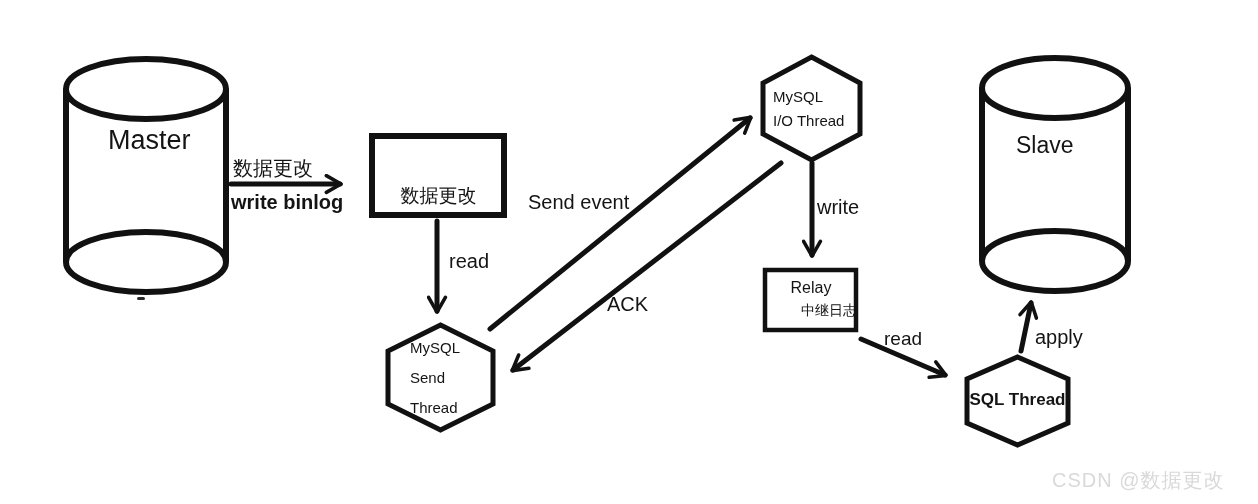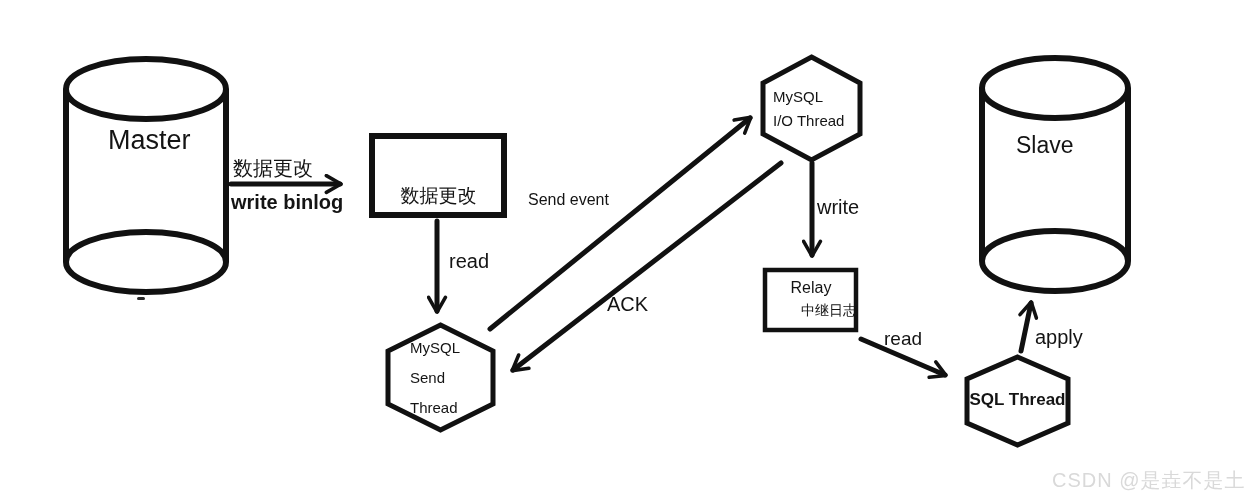--- a/index.html
+++ b/index.html
@@ -14,21 +14,21 @@
   .binlog-line1{left:372px;top:153px;width:133px;text-align:center;font-size:20px;}
   .binlog-line2{left:372px;top:185px;width:133px;text-align:center;font-size:19px;}
   .dump-text{left:410px;top:333px;font-size:15px;line-height:30px;}
   .io-text{left:773px;top:85px;font-size:15px;line-height:24px;}
   .relay-line1{left:765px;top:278px;width:92px;text-align:center;font-size:16px;}
   .relay-line2{left:765px;top:302px;width:92px;text-align:right;font-size:14px;}
   .sql-label{left:967px;top:390px;width:101px;text-align:center;font-size:17px;font-weight:bold;}
   .lbl-data-change{left:233px;top:156px;font-size:20px;}
   .lbl-write-binlog{left:231px;top:190px;font-size:20px;font-weight:bold;}
   .lbl-read1{left:449px;top:249px;font-size:20px;}
-  .lbl-send-event{left:528px;top:190px;font-size:16px;}
+  .lbl-send-event{left:528px;top:190px;font-size:20px;}
   .lbl-ack{left:607px;top:292px;font-size:20px;}
   .lbl-write{left:817px;top:195px;font-size:20px;}
   .lbl-read2{left:884px;top:328px;font-size:19px;}
   .lbl-apply{left:1035px;top:325px;font-size:20px;}
   .watermark{left:1052px;top:468px;font-size:20px;color:#d9d9d9;letter-spacing:1px;}
   .stray-mark{position:absolute;left:137px;top:297px;width:8px;height:3px;background:#2a2a2a;border-radius:2px;}
 </style>
 </head>
 <body>
 
@@ -101,15 +101,15 @@
   <div class="lbl lbl-write-binlog">write binlog</div>
   <div class="lbl lbl-read1">read</div>
   <div class="lbl lbl-send-event">Send event</div>
   <div class="lbl lbl-ack">ACK</div>
   <div class="lbl lbl-write">write</div>
   <div class="lbl lbl-read2">read</div>
   <div class="lbl lbl-apply">apply</div>
 
   <div class="stray-mark"></div>
 
-  <div class="lbl watermark">CSDN @是垚不是土</div>
+  <div class="lbl watermark">CSDN @数据更改</div>
 
 </div>
 
 </body></html>

